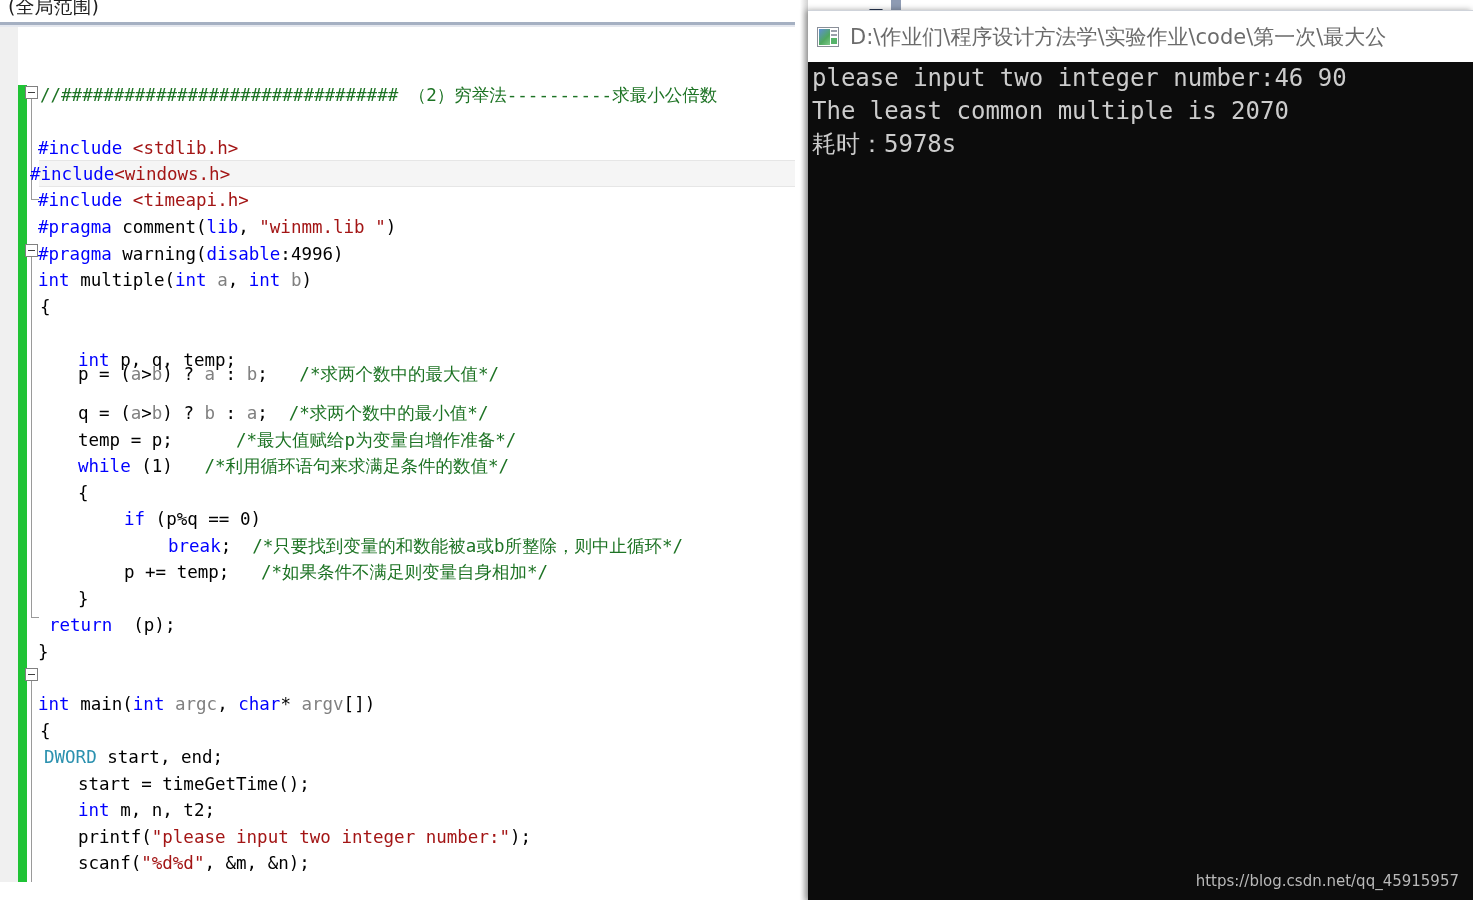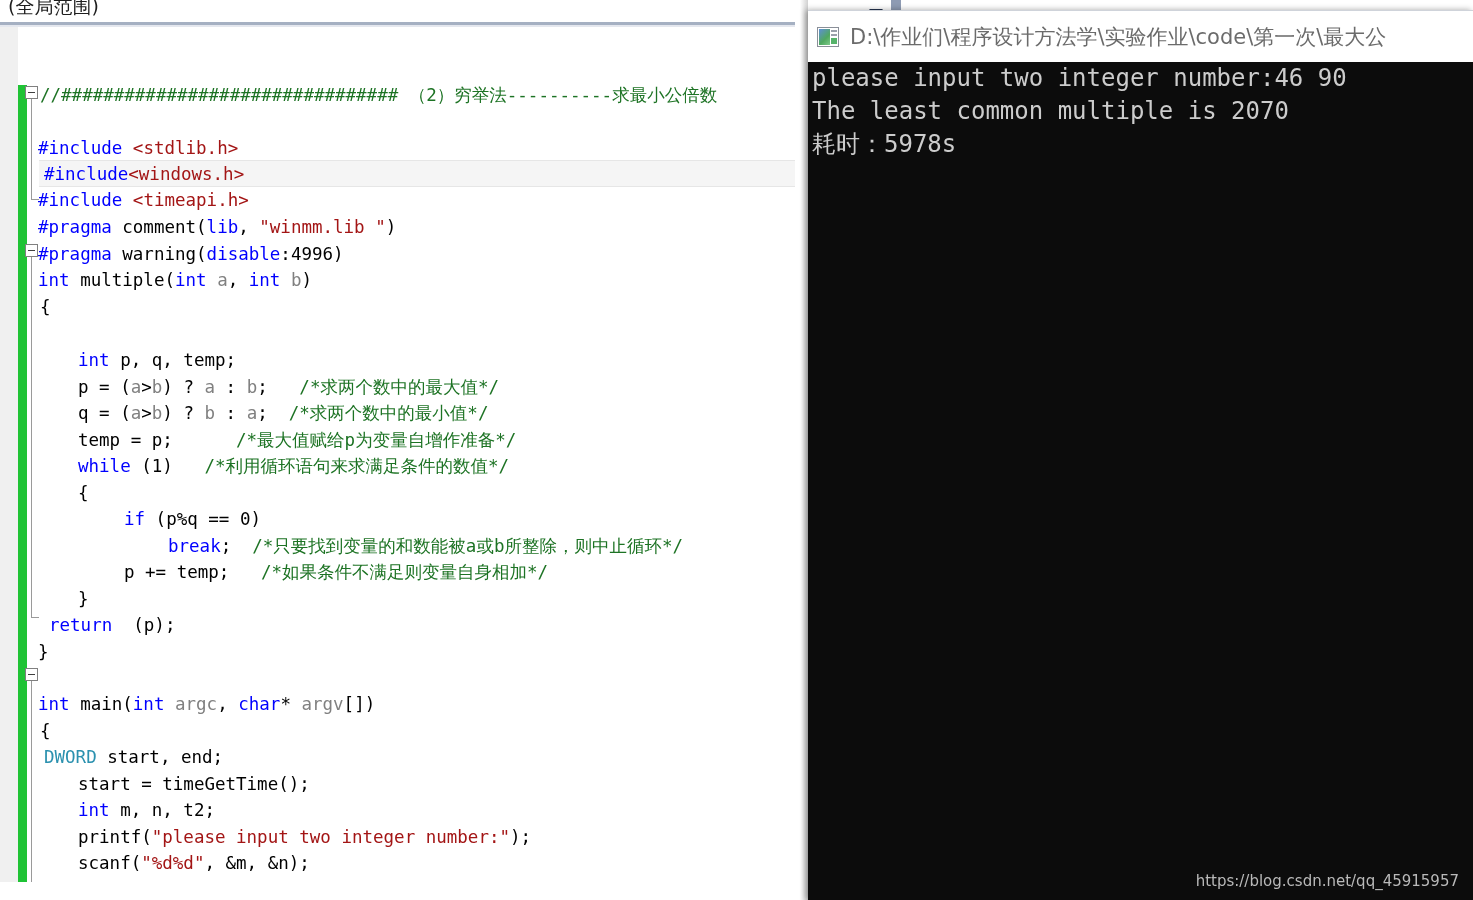--- a/index.html
+++ b/index.html
@@ -267,29 +267,29 @@
   <div class="fold" style="left:25px; top:217px;"></div>
   <div class="foldline" style="left:31px; top:230px; height:360px;"></div>
   <div class="foldline-end" style="left:31px; top:590px; width:8px;"></div>
 
   <div class="fold" style="left:25px; top:641px;"></div>
   <div class="foldline" style="left:31px; top:654px; height:228px;"></div>
 
   <div id="code">
       <div class="line" style="top: 55px; padding-left: 40px;"><span class="cmt">//################################ （2）穷举法----------求最小公倍数</span></div>
       <div class="line" style="top: 108px; padding-left: 38px;"><span class="pp">#include</span><span class="id"> </span><span class="str">&lt;stdlib.h&gt;</span></div>
-      <div class="line" style="top: 134px; padding-left: 44px;"><span class="pp">#include</span><span class="str">&lt;windows.h&gt;</span></div>
+      <div class="line" style="top: 134px; padding-left: 30px;"><span class="pp">#include</span><span class="str">&lt;windows.h&gt;</span></div>
       <div class="line" style="top: 160px; padding-left: 38px;"><span class="pp">#include</span><span class="id"> </span><span class="str">&lt;timeapi.h&gt;</span></div>
       <div class="line" style="top: 187px; padding-left: 38px;"><span class="pp">#pragma</span><span class="id"> comment</span><span class="id">(</span><span class="pp">lib</span><span class="id">, </span><span class="str">"winmm.lib "</span><span class="id">)</span></div>
       <div class="line" style="top: 214px; padding-left: 38px;"><span class="pp">#pragma</span><span class="id"> warning(</span><span class="pp">disable</span><span class="id">:4996)</span></div>
       <div class="line" style="top: 240px; padding-left: 38px;"><span class="kw">int</span><span class="id"> multiple(</span><span class="kw">int</span><span class="id"> </span><span class="par">a</span><span class="id">, </span><span class="kw">int</span><span class="id"> </span><span class="par">b</span><span class="id">)</span></div>
       <div class="line" style="top: 267px; padding-left: 40px;"><span class="id">{</span></div>
       <div class="line" style="top: 294px; padding-left: 40px;"><span class="id"></span></div>
       <div class="line" style="top: 320px; padding-left: 78px;"><span class="kw">int</span><span class="id"> p, q, temp;</span></div>
-      <div class="line" style="top: 347px; padding-left: 78px; text-align: right;"><span class="id">p = (</span><span class="par">a</span><span class="id">&gt;</span><span class="par">b</span><span class="id">) ? </span><span class="par">a</span><span class="id"> : </span><span class="par">b</span><span class="id">;   </span><span class="cmt">/*求两个数中的最大值*/</span></div>
+      <div class="line" style="top: 334px; padding-left: 78px; text-align: right;"><span class="id">p = (</span><span class="par">a</span><span class="id">&gt;</span><span class="par">b</span><span class="id">) ? </span><span class="par">a</span><span class="id"> : </span><span class="par">b</span><span class="id">;   </span><span class="cmt">/*求两个数中的最大值*/</span></div>
       <div class="line" style="top: 373px; padding-left: 78px;"><span class="id">q = (</span><span class="par">a</span><span class="id">&gt;</span><span class="par">b</span><span class="id">) ? </span><span class="par">b</span><span class="id"> : </span><span class="par">a</span><span class="id">;  </span><span class="cmt">/*求两个数中的最小值*/</span></div>
       <div class="line" style="top: 400px; padding-left: 78px;"><span class="id">temp = p;      </span><span class="cmt">/*最大值赋给p为变量自增作准备*/</span></div>
       <div class="line" style="top: 426px; padding-left: 78px;"><span class="kw">while</span><span class="id"> (1)   </span><span class="cmt">/*利用循环语句来求满足条件的数值*/</span></div>
       <div class="line" style="top: 453px; padding-left: 78px;"><span class="id">{</span></div>
       <div class="line" style="top: 479px; padding-left: 124px;"><span class="kw">if</span><span class="id"> (p%q == 0)</span></div>
       <div class="line" style="top: 506px; padding-left: 168px;"><span class="kw">break</span><span class="id">;  </span><span class="cmt">/*只要找到变量的和数能被a或b所整除，则中止循环*/</span></div>
       <div class="line" style="top: 532px; padding-left: 124px;"><span class="id">p += temp;   </span><span class="cmt">/*如果条件不满足则变量自身相加*/</span></div>
       <div class="line" style="top: 559px; padding-left: 78px;"><span class="id">}</span></div>
       <div class="line" style="top: 585px; padding-left: 49px;"><span class="kw">return</span><span class="id">  (p);</span></div>
       <div class="line" style="top: 612px; padding-left: 38px;"><span class="id">}</span></div>

